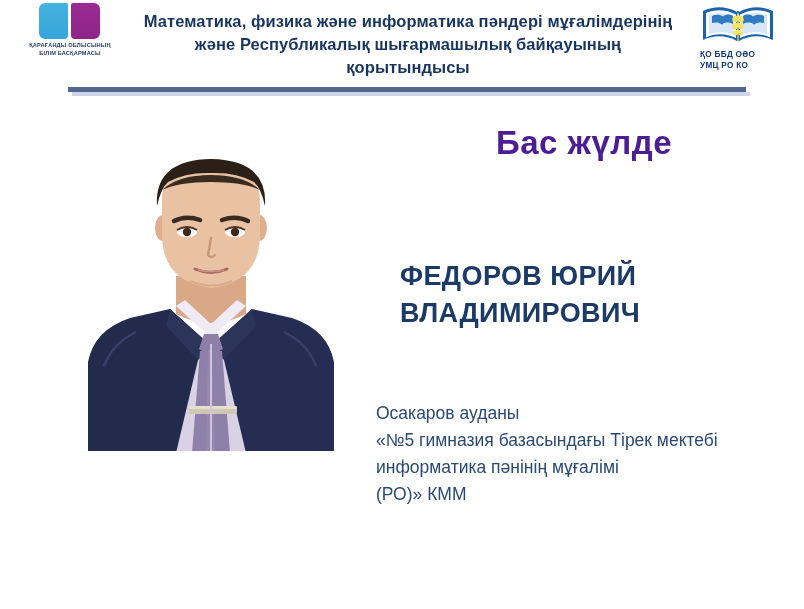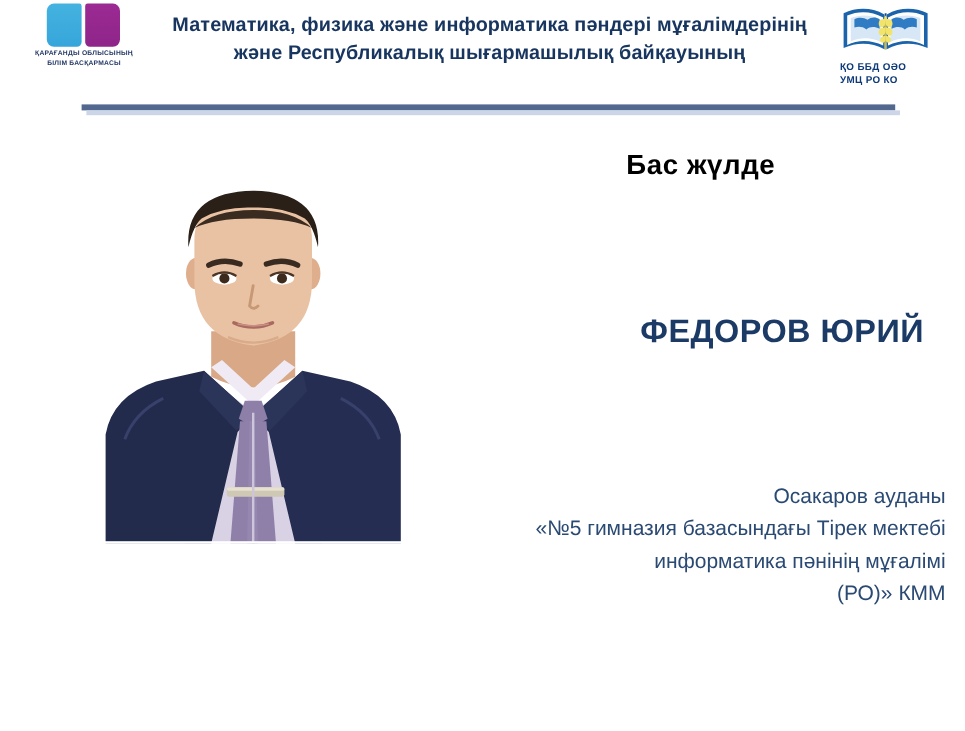--- a/index.html
+++ b/index.html
@@ -128,45 +128,45 @@
   }
   .photo svg { display: block; }
 
   
   .prize-title {
     position: absolute;
     left: 404px;
     top: 124px;
     width: 360px;
     text-align: center;
-    color: #000000;
-    font-size: 23px;
+    color: #4c1d95;
+    font-size: 33px;
     font-weight: bold;
     letter-spacing: .5px;
   }
   .winner-name {
     position: absolute;
     left: 400px;
     top: 258px;
     width: 370px;
-    text-align: right;
+    text-align: left;
     color: #1b3b66;
     font-size: 27px;
     font-weight: bold;
     line-height: 37px;
     letter-spacing: .4px;
   }
   .winner-name .line { display: block; }
 
   .winner-desc {
     position: absolute;
     left: 376px;
     top: 400px;
     width: 412px;
-    text-align: right;
+    text-align: left;
     color: #2b4a73;
     font-size: 17.5px;
     line-height: 27px;
   }
   .winner-desc .line { display: block; }
 </style>
 </head>
 <body>
 
 <div id="slide">
@@ -178,20 +178,21 @@
         <div class="book-a"></div>
         <div class="book-b"></div>
       </div>
       <div class="ltext">ҚАРАҒАНДЫ ОБЛЫСЫНЫҢ</div>
       <div class="ltext">БІЛІМ БАСҚАРМАСЫ</div>
     </div>
 
     <div class="header-title">
       <span class="line">Математика, физика және информатика пәндері мұғалімдерінің</span>
       <span class="line">және Республикалық шығармашылық байқауының</span>
+      <span class="line">қорытындысы</span>
     </div>
 
     <div class="logo-right">
       <svg class="emblem" viewBox="0 0 76 44">
         <path d="M3 10 C14 5 26 5 37 11 L37 40 C26 34 14 34 3 39 Z" fill="#1b63ab"></path>
         <path d="M73 10 C62 5 50 5 39 11 L39 40 C50 34 62 34 73 39 Z" fill="#1b63ab"></path>
         <path d="M6 12 C15 8 26 8 36 13.5 L36 37 C26 32 15 32 6 36.5 Z" fill="#ffffff"></path>
         <path d="M70 12 C61 8 50 8 40 13.5 L40 37 C50 32 61 32 70 36.5 Z" fill="#ffffff"></path>
         <path d="M9 14 C17 11 26 11 34 15.5 L34 34 C26 30 17 30 9 33.5 Z" fill="#d7e7f6"></path>
         <path d="M67 14 C59 11 50 11 42 15.5 L42 34 C50 30 59 30 67 33.5 Z" fill="#d7e7f6"></path>
@@ -271,20 +272,21 @@
       <path d="M153 196 L153 305" stroke="#cdc5da" stroke-width="2" fill="none"></path>
 
       <rect x="0" y="303" width="306" height="2" fill="#ffffff"></rect>
     </svg>
   </div>
 
   <div class="prize-title">Бас жүлде</div>
 
   <div class="winner-name">
     <span class="line">ФЕДОРОВ ЮРИЙ</span>
+    <span class="line">ВЛАДИМИРОВИЧ</span>
   </div>
 
   <div class="winner-desc">
     <span class="line">Осакаров ауданы</span>
     <span class="line">«№5 гимназия базасындағы Тірек мектебі</span>
     <span class="line">информатика  пәнінің мұғалімі</span>
     <span class="line">(РО)» КММ</span>
   </div>
 
 </div>

